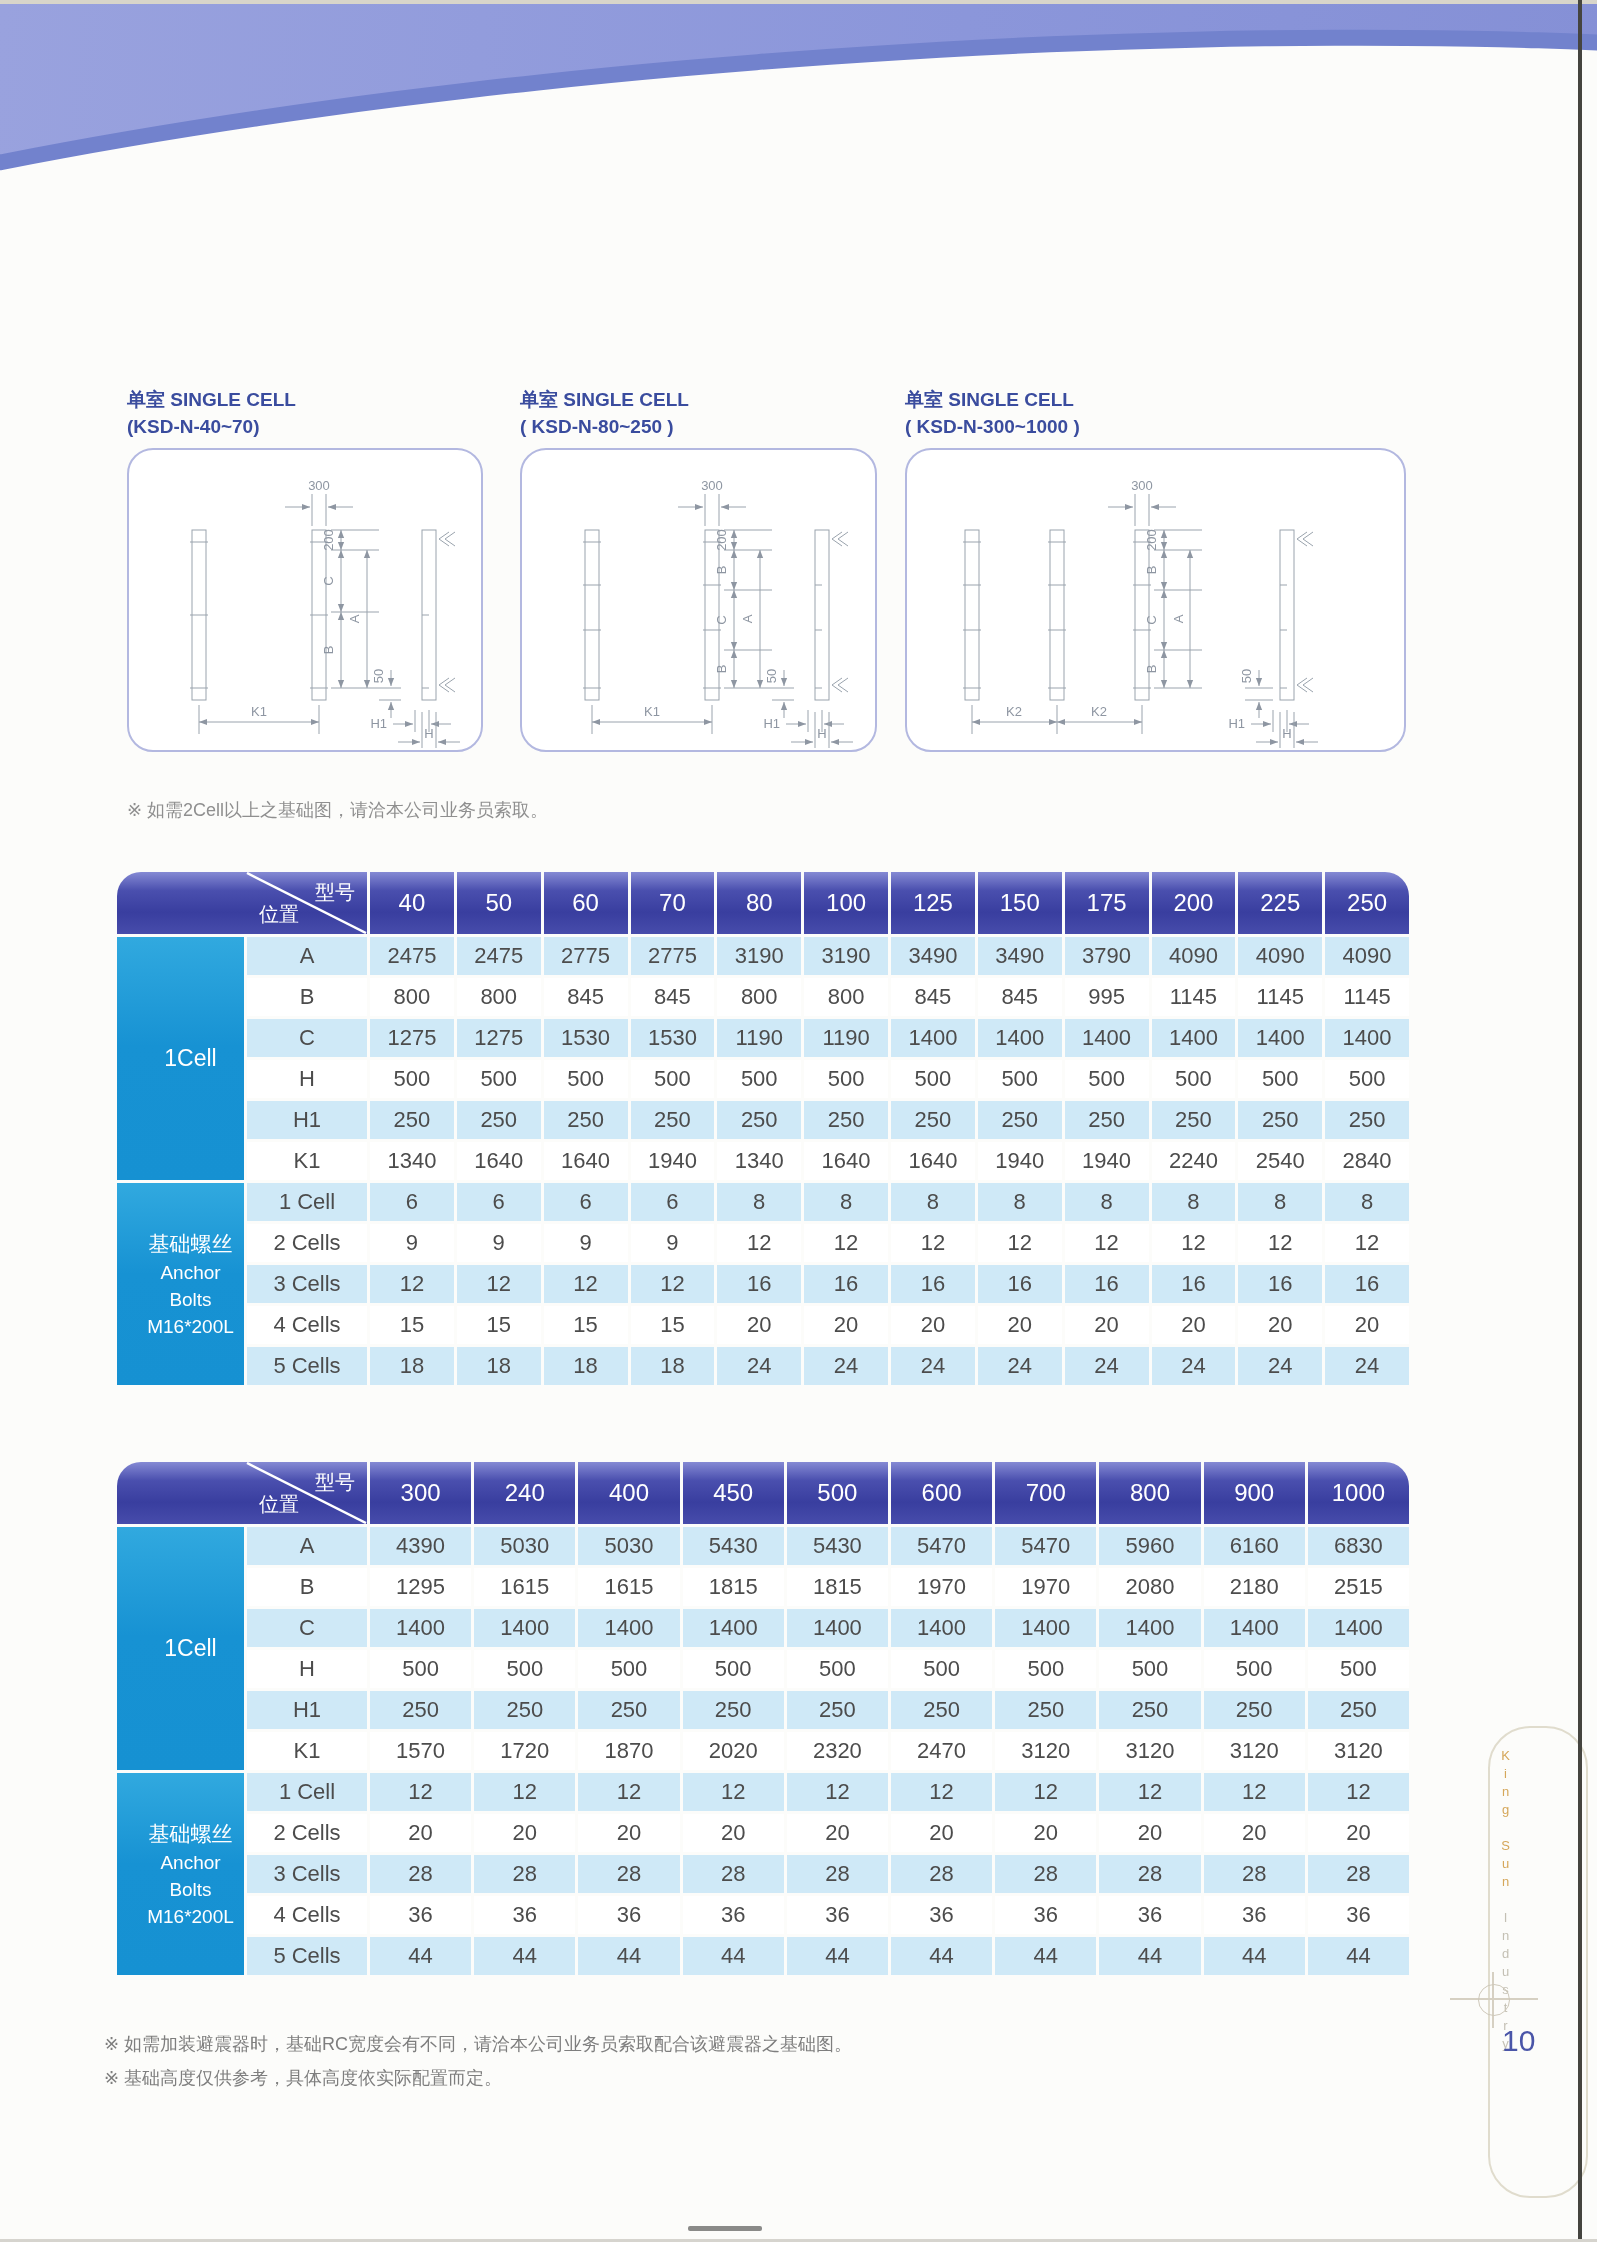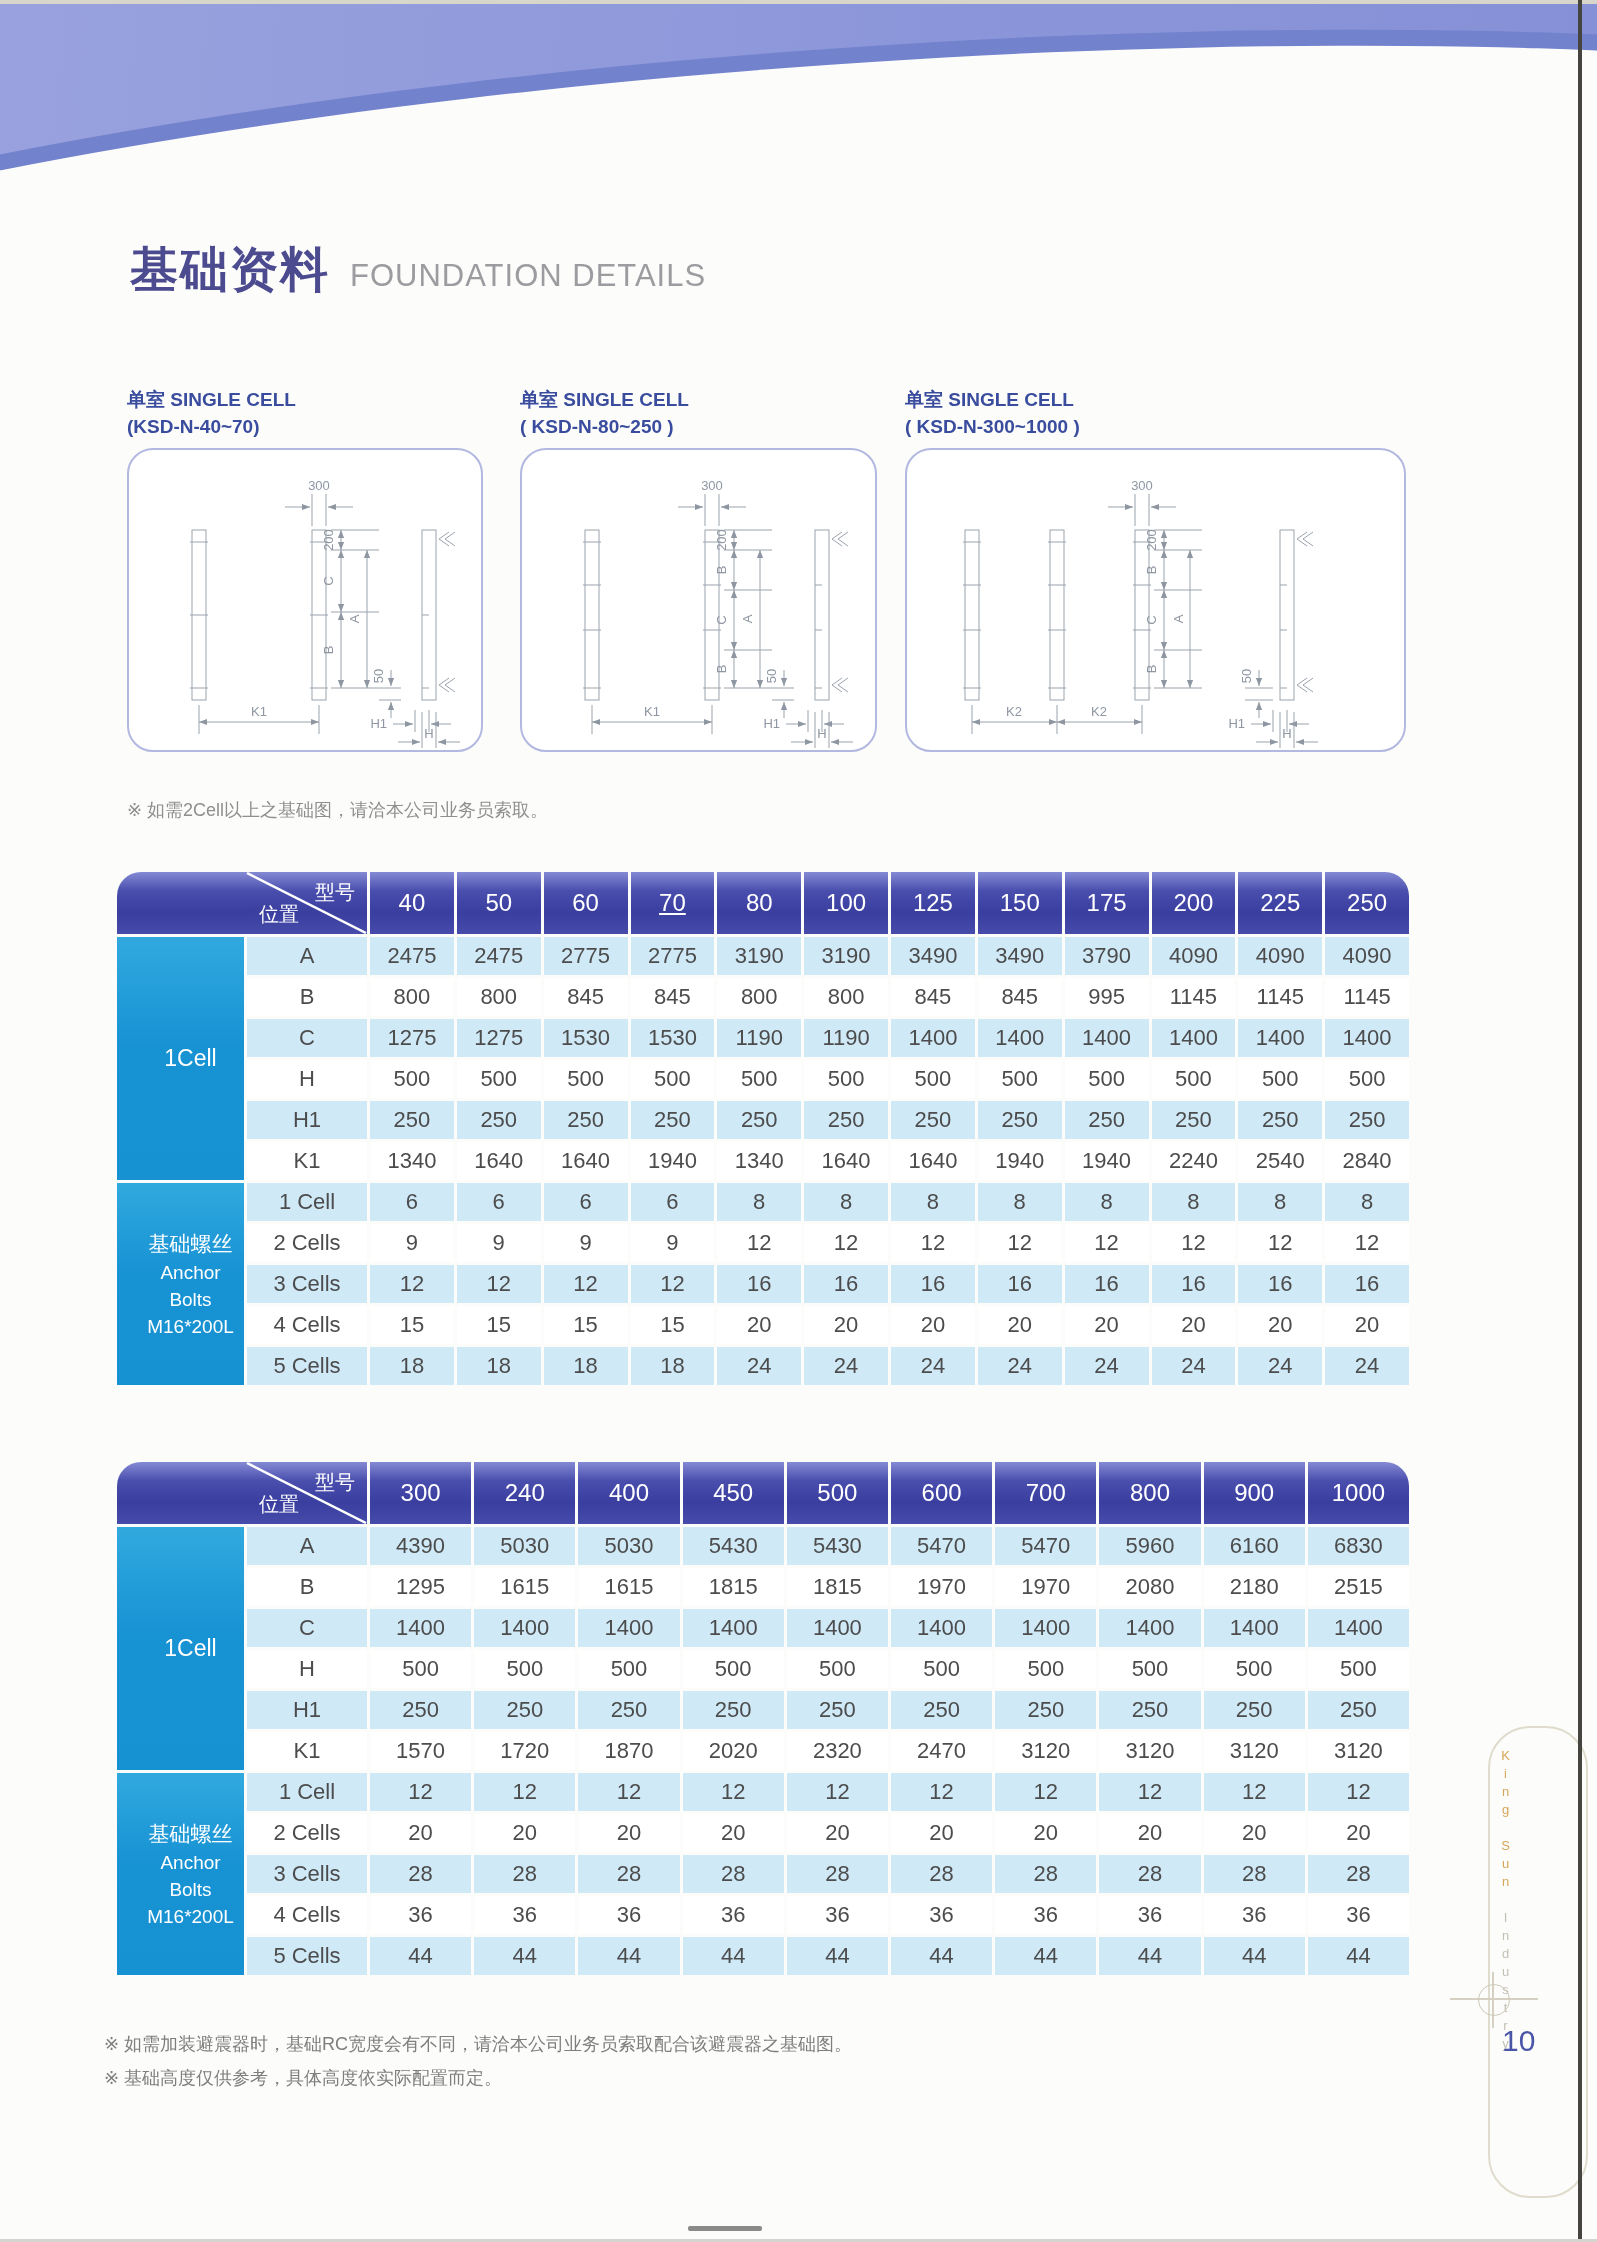--- a/index.html
+++ b/index.html
@@ -85,24 +85,20 @@
 
 <div class="page">
 
   <div class="top-strip"></div>
   <div class="top-band">
     <div class="band-bg"></div>
     <div class="band-stripe"></div>
     <div class="band-dome"></div>
   </div>
 
-  <div class="title-row">
-    <span class="title-zh">基础资料</span>
-    <span class="title-en">FOUNDATION DETAILS</span>
-  </div>
 
   <div class="sec-header sec-1">
     <div>单室 SINGLE CELL</div>
     <div>(KSD-N-40~70)</div>
   </div>
   <div class="sec-header sec-2">
     <div>单室 SINGLE CELL</div>
     <div>( KSD-N-80~250 )</div>
   </div>
   <div class="sec-header sec-3">
@@ -329,21 +325,21 @@
       <div class="corner-cell" style="grid-area: 1 / 1 / auto / span 2;">
         <svg viewBox="0 0 250 62" preserveAspectRatio="none">
           <line x1="130" y1="1" x2="249" y2="61" stroke="#ffffff" stroke-width="2.5"></line>
         </svg>
         <span class="c-model">型号</span>
         <span class="c-pos">位置</span>
       </div>
       <div class="hdr-cell" style="grid-area: 1 / 3;">40</div>
       <div class="hdr-cell" style="grid-area: 1 / 4;">50</div>
       <div class="hdr-cell" style="grid-area: 1 / 5;">60</div>
-      <div class="hdr-cell" style="grid-area: 1 / 6; text-decoration: underline;">70</div>
+      <div class="hdr-cell" style="grid-area: 1 / 6;">70</div>
       <div class="hdr-cell" style="grid-area: 1 / 7;">80</div>
       <div class="hdr-cell" style="grid-area: 1 / 8; text-align: center;">100</div>
       <div class="hdr-cell" style="grid-area: 1 / 9;">125</div>
       <div class="hdr-cell" style="grid-area: 1 / 10;">150</div>
       <div class="hdr-cell" style="grid-area: 1 / 11;">175</div>
       <div class="hdr-cell" style="grid-area: 1 / 12;">200</div>
       <div class="hdr-cell" style="grid-area: 1 / 13;">225</div>
       <div class="hdr-cell hdr-last" style="grid-area: 1 / 14;">250</div>
       <div class="group-cell" style="grid-area: 2 / 1 / span 6;">1Cell</div>
       <div class="group-cell group2" style="grid-area: 8 / 1 / span 5;">

